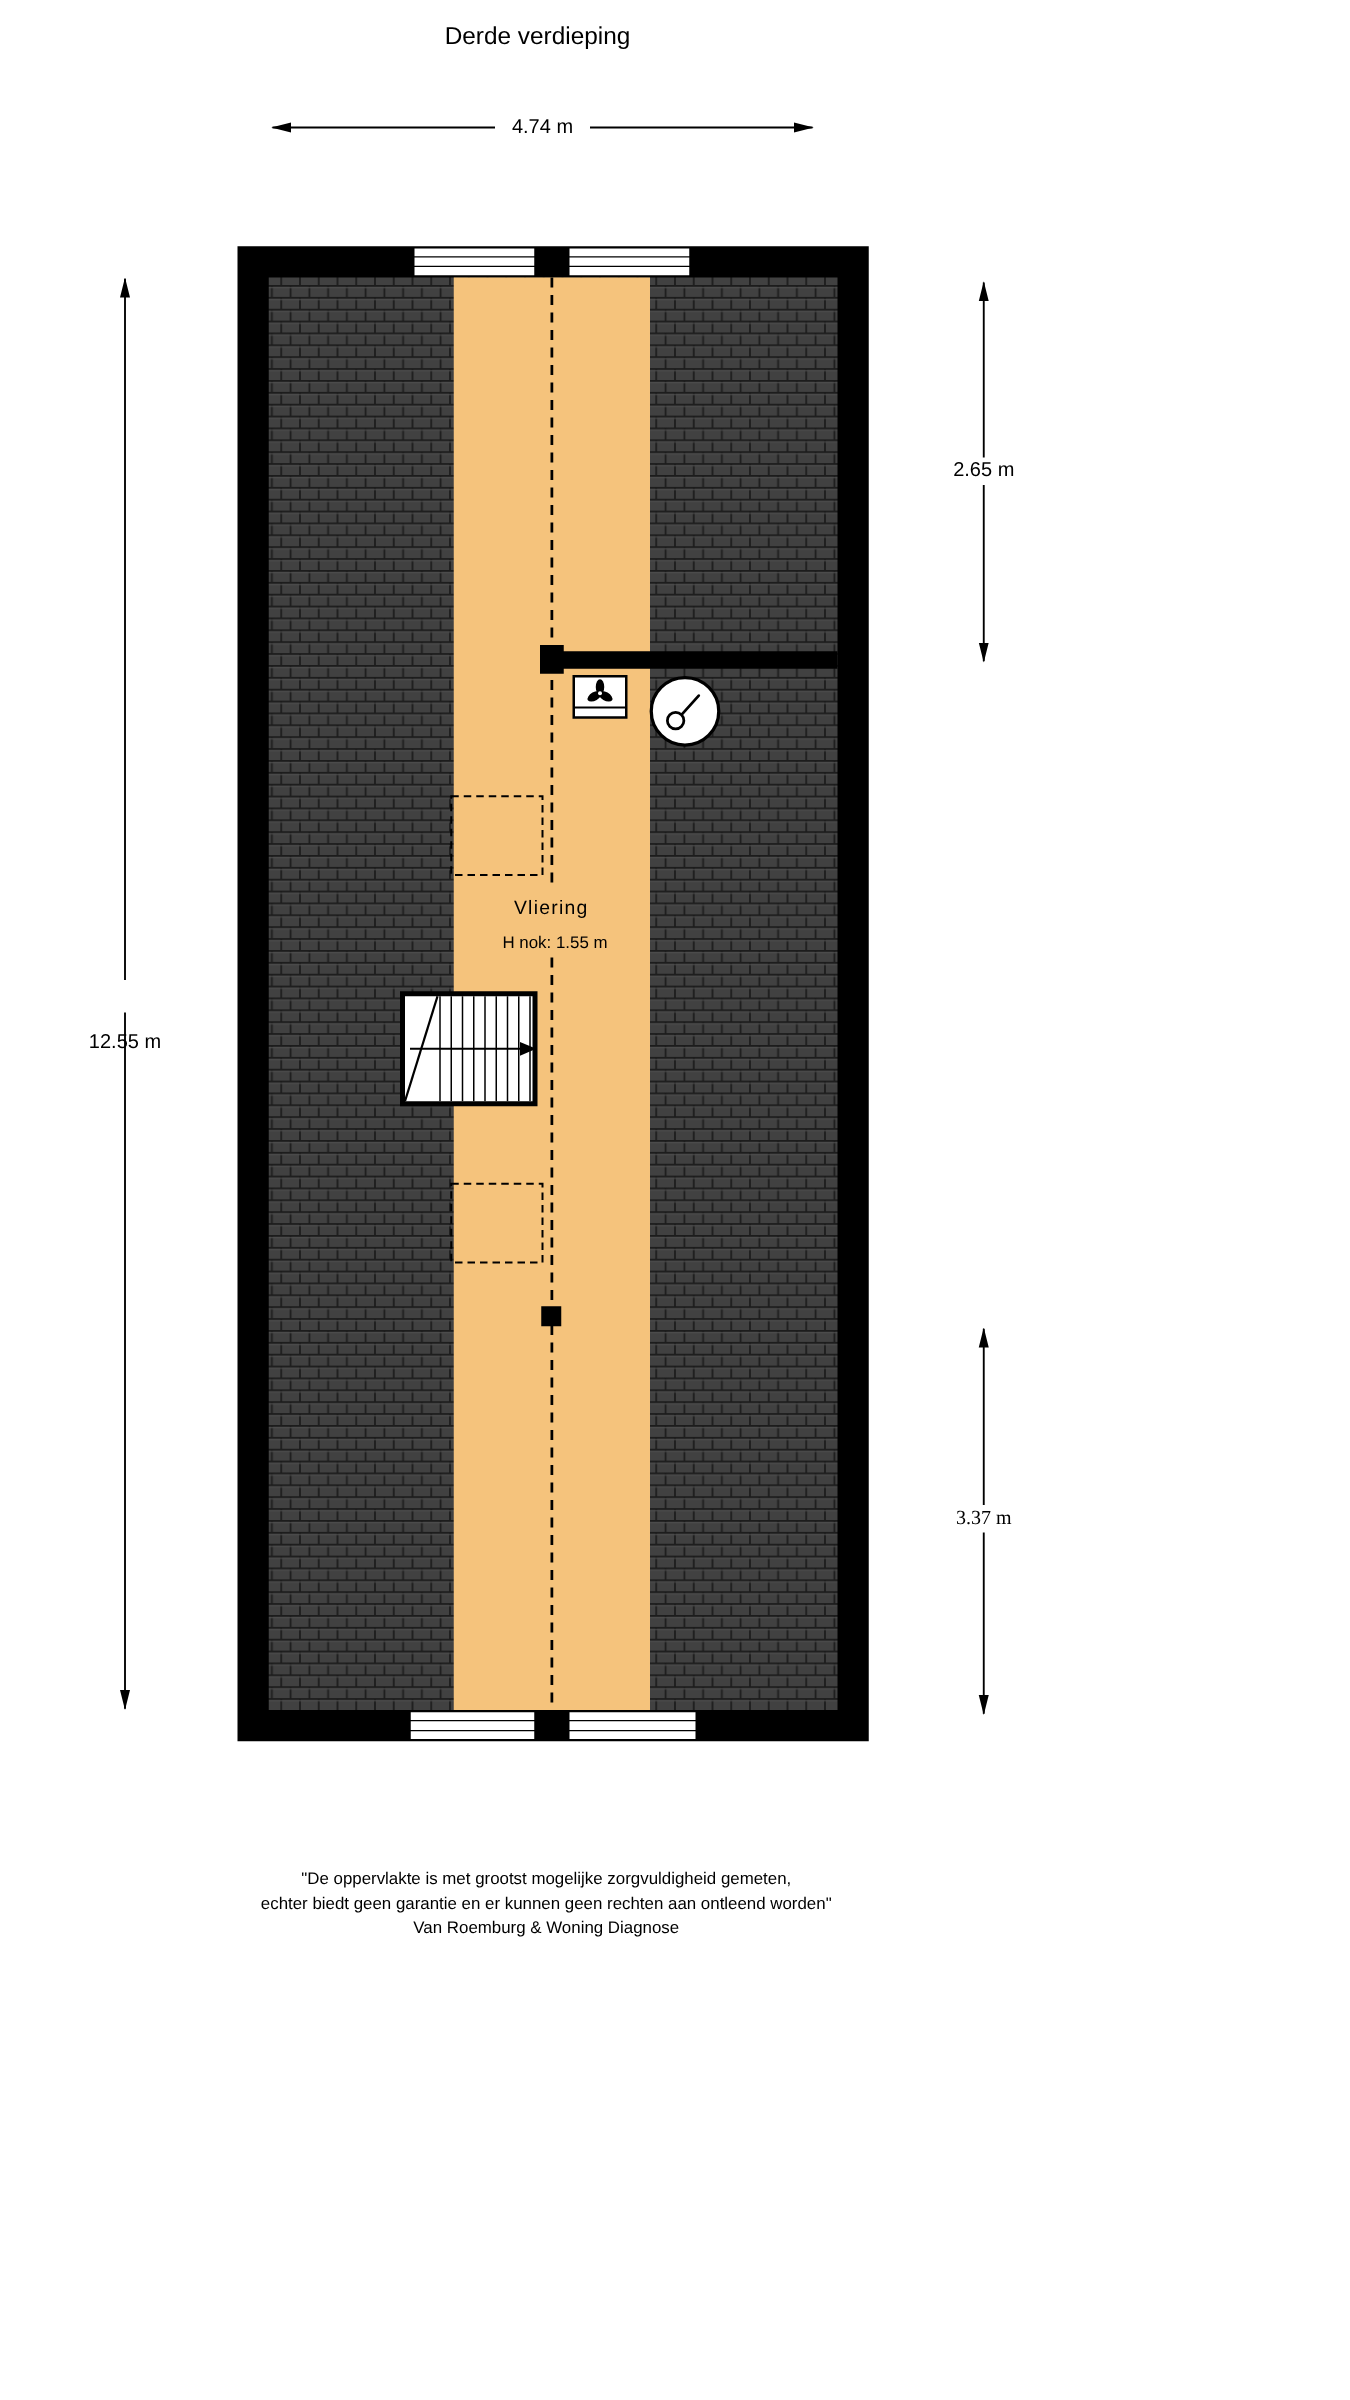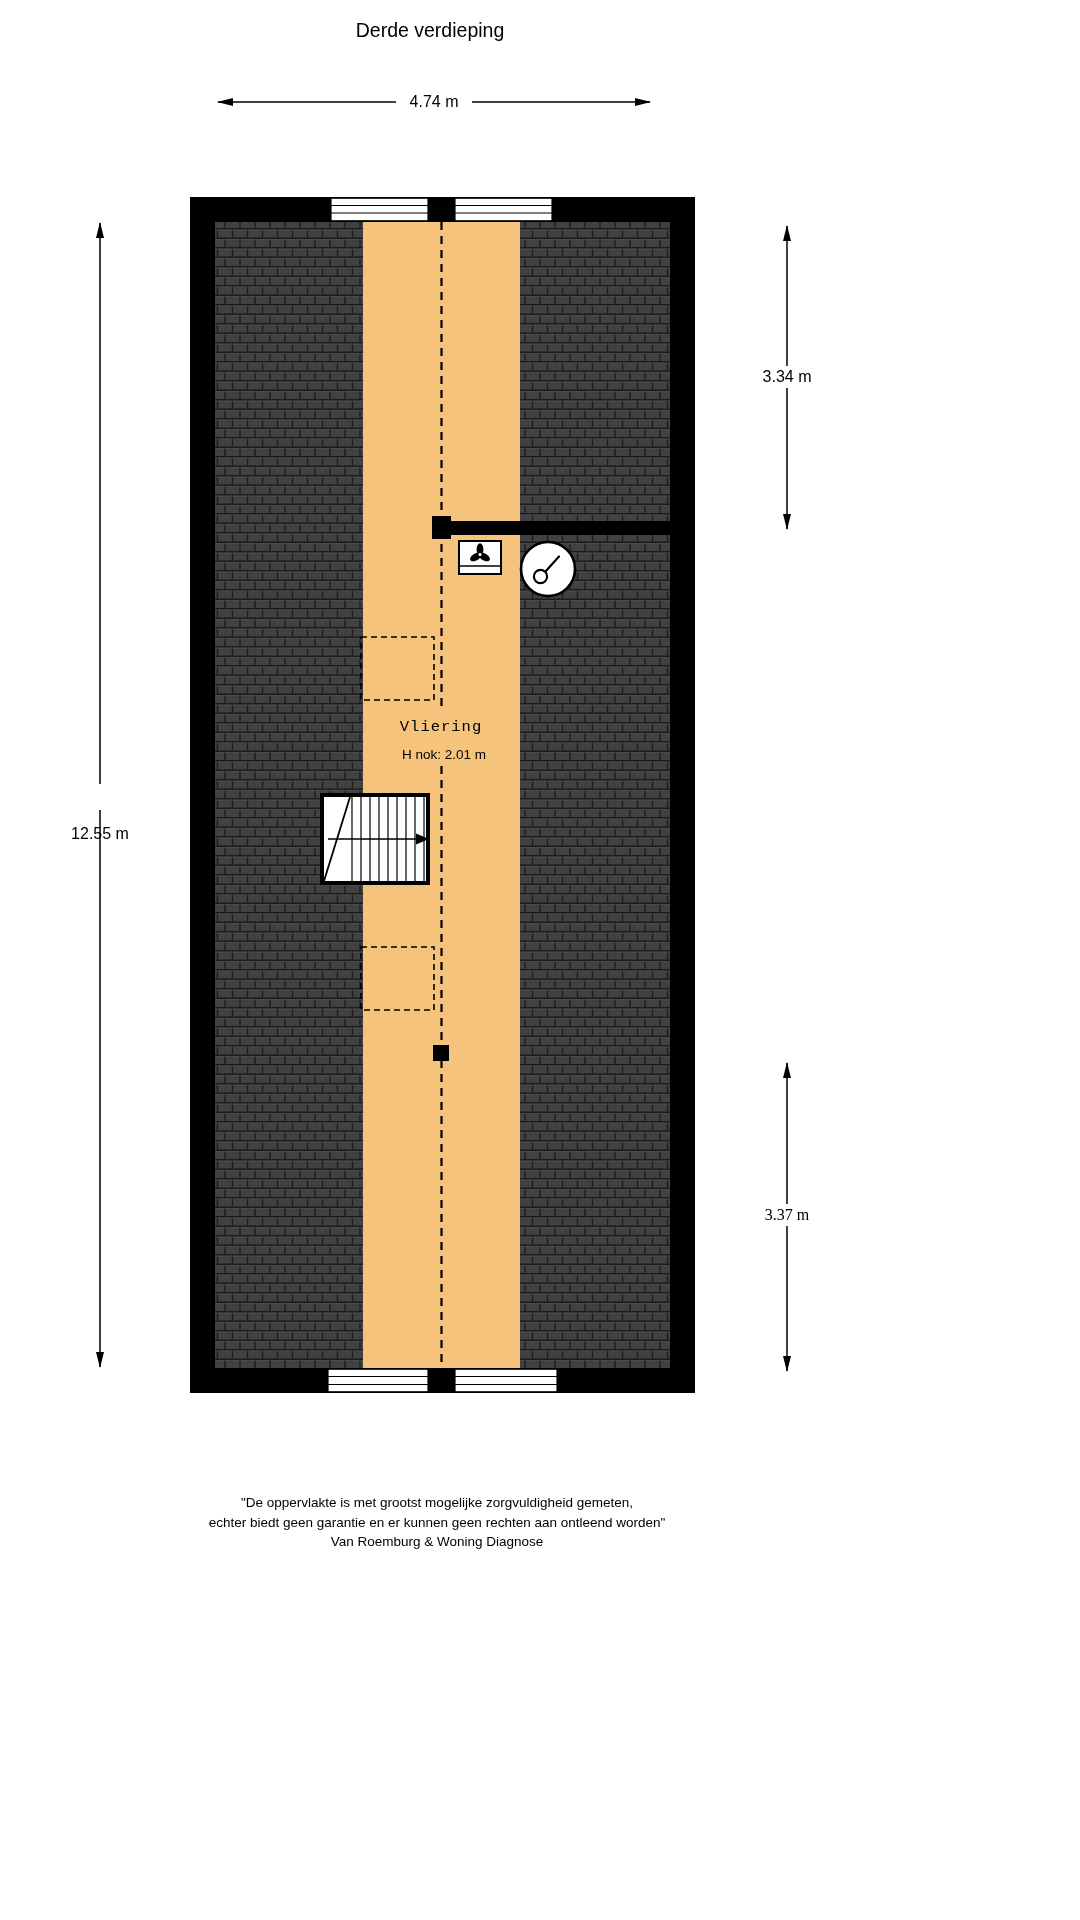--- a/index.html
+++ b/index.html
@@ -2,21 +2,21 @@
 <html><head>
 <meta charset="utf-8">
 <style>
   * { margin:0; padding:0; box-sizing:border-box; }
   html, body { background:#ffffff; color:#000; font-family:"Liberation Sans", sans-serif; }
   .stage { position:relative; width:872px; height:1920px; background:#fff; overflow:hidden; }
   .plan-svg { position:absolute; left:0; top:0; width:1080px; height:1920px; }
   .label { position:absolute; transform:translate(-50%,-50%); white-space:nowrap; color:#000; }
   .title { font-size:19.5px; }
   .dim { font-size:16px; }
-  .room-name { font-size:15.5px; letter-spacing:1px;font-family:Liberation Mono, monospace; }
+  .room-name { font-size:15.5px; letter-spacing:1px; }
   .room-sub { font-size:13.5px; }
   .footer { position:absolute; left:437px; top:1493px; transform:translateX(-50%);
             text-align:center; font-size:13.5px; line-height:19.5px; width:900px; }
 </style>
 </head>
 <body>
 
 <div class="stage">
 
   <svg class="plan-svg" viewBox="0 0 1080 1920">
@@ -131,25 +131,25 @@
       </g>
 
       <rect x="433" y="1045" width="16" height="16" fill="#000"></rect>
     </g>
   </svg>
 
   <div class="label title" style="left:430px; top:30px;">Derde verdieping</div>
 
   <div class="label dim" style="left:434px; top:102px;">4.74 m</div>
   <div class="label dim" style="left:100px; top:834px;">12.55 m</div>
-  <div class="label dim" style="left:787px; top:377px;">3.34 m</div>
+  <div class="label dim" style="left:787px; top:377px;">2.65 m</div>
   <div class="label dim" style="left:787px; top:1215px;font-family:Liberation Serif, serif;">3.37 m</div>
 
   <div class="label room-name" style="left:441px; top:727px;">Vliering</div>
-  <div class="label room-sub" style="left:444px; top:754px;">H nok: 2.01 m</div>
+  <div class="label room-sub" style="left:444px; top:754px;">H nok: 1.55 m</div>
 
   <div class="footer">
     <div>"De oppervlakte is met grootst mogelijke zorgvuldigheid gemeten,</div>
     <div>echter biedt geen garantie en er kunnen geen rechten aan ontleend worden"</div>
     <div>Van Roemburg &amp; Woning Diagnose</div>
   </div>
 
 </div>
 
 </body></html>

